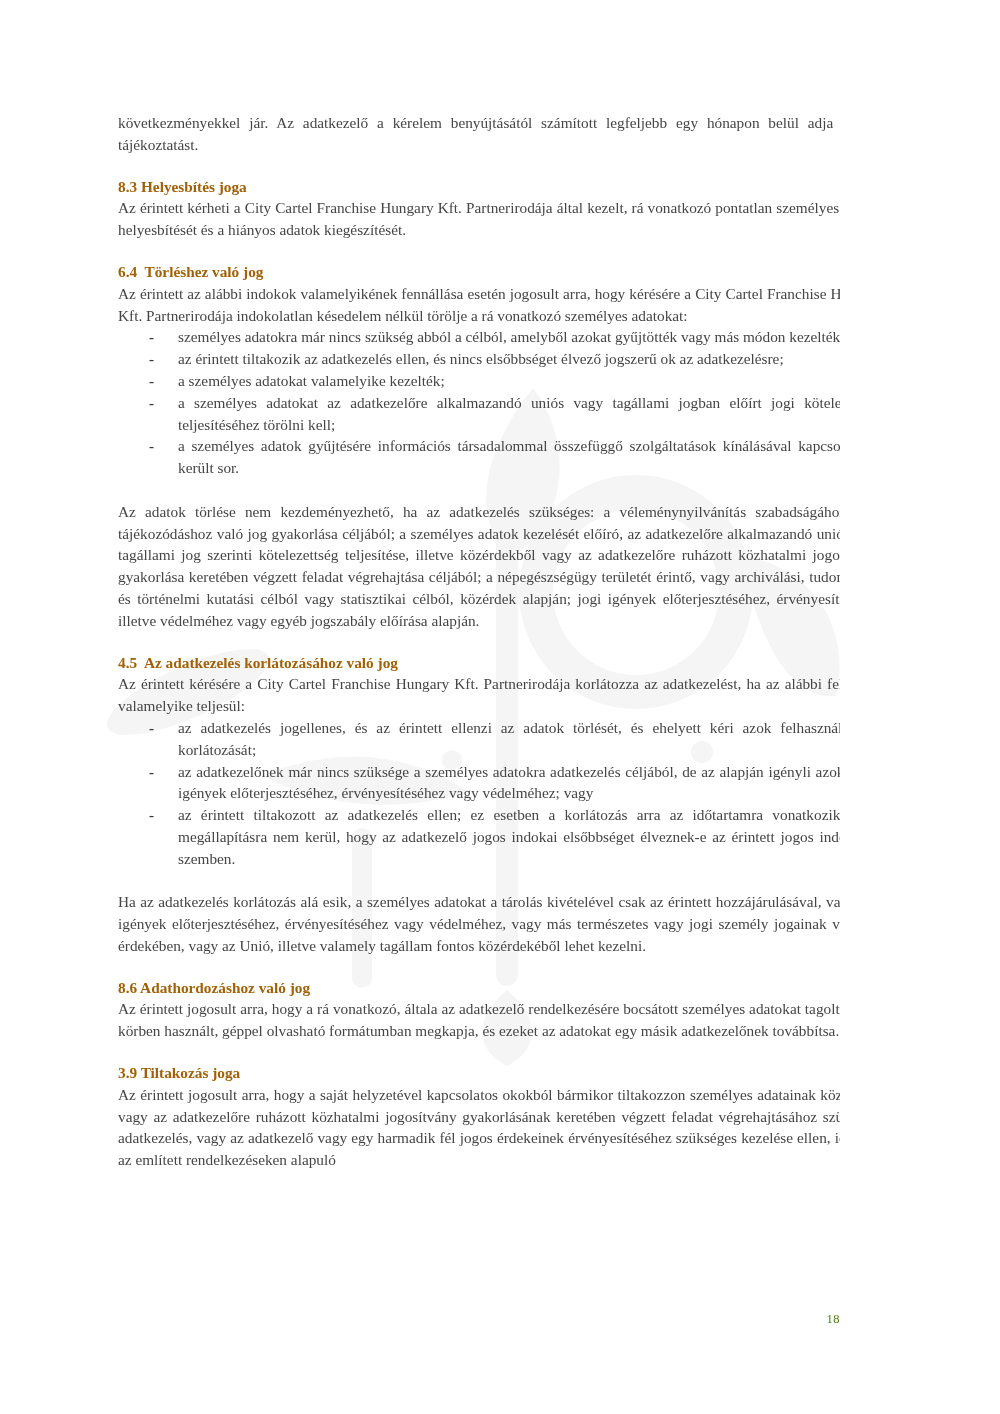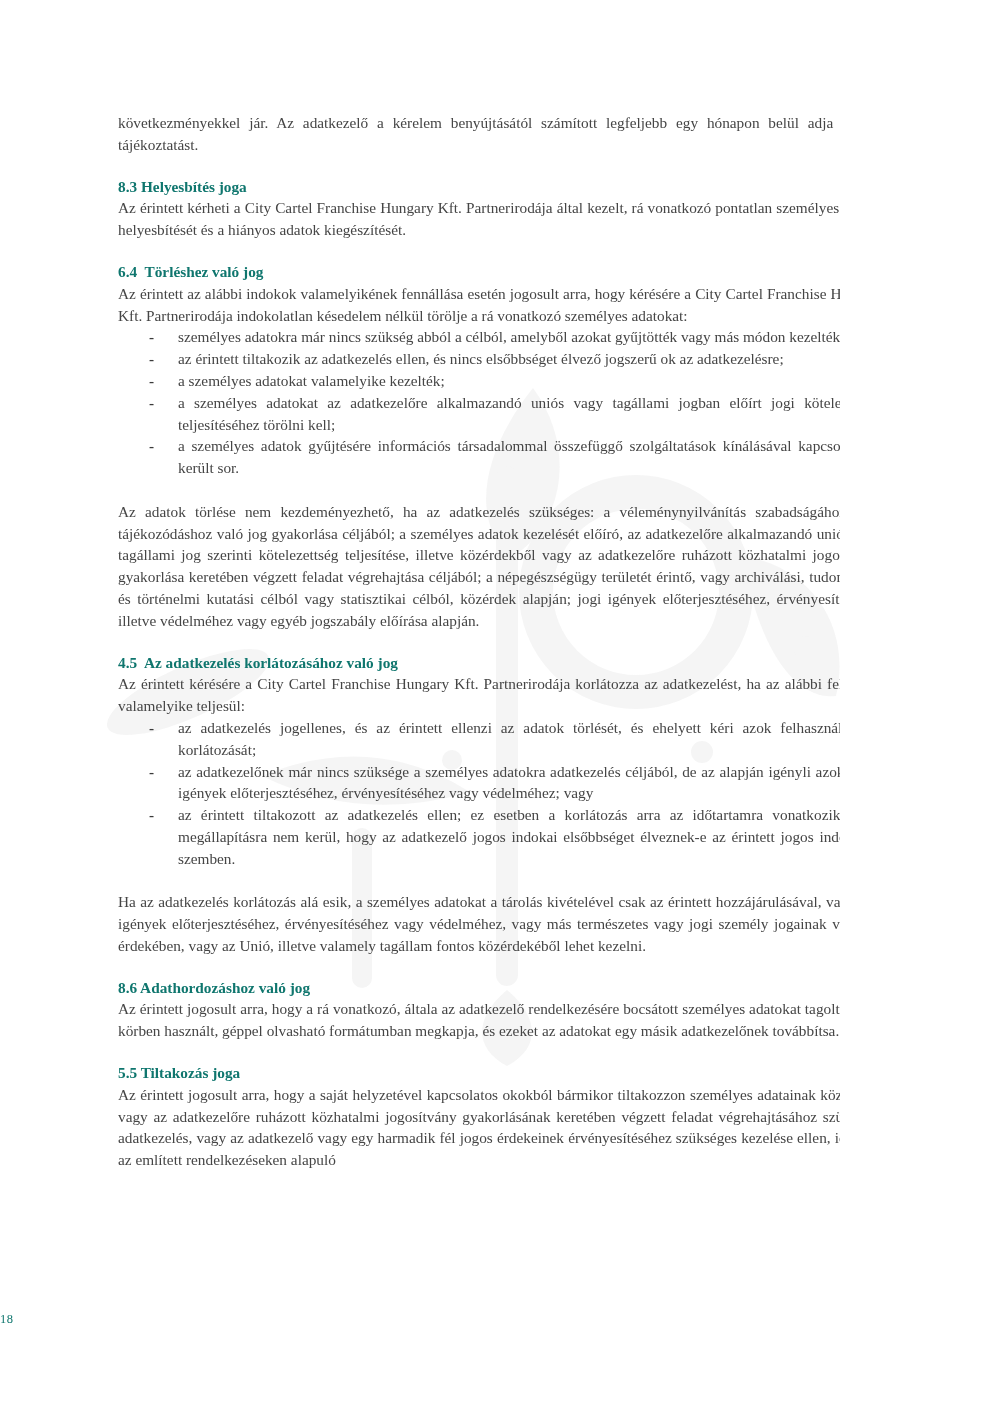--- a/index.html
+++ b/index.html
@@ -29,21 +29,21 @@
     width: 766px;
     z-index: 1;
     color: #454545;
     font-size: 15.3px;
     line-height: 21.8px;
     text-align: justify;
   }
 
   .heading {
     font-weight: bold;
-    color: #0f766e;
+    color: #a16207;
     margin: 20px 0 0 0;
     white-space: pre-wrap;
   }
 
   .para { margin: 0; }
 
   .dash-list {
     list-style: none;
     margin: 0;
     padding: 0;
@@ -60,25 +60,25 @@
     font-weight: bold;
     color: #3a3a3a;
   }
   .dash-list + .para { margin-top: 21.8px; }
 
   .footer {
     position: absolute;
     left: 0;
     width: 100%;
     top: 1312px;
-    text-align: left;
+    text-align: right;
     z-index: 1;
     font-size: 12.5px;
     letter-spacing: 0.5px;
-    color: #0f766e;
+    color: #4d7c0f;
   }
 </style>
 </head>
 <body>
 
 <div class="page">
 
   <svg class="watermark" width="1000" height="1414" viewBox="0 0 1000 1414" opacity="0.55">
     <g fill="#ededed" stroke="none">
 
@@ -123,21 +123,21 @@
         <div class="heading">4.5  Az adatkezelés korlátozásához való jog</div>
         <p class="para">Az érintett kérésére a City Cartel Franchise Hungary Kft. Partnerirodája korlátozza az adatkezelést, ha az alábbi feltételek valamelyike teljesül:</p>
         <ul class="dash-list">
           <li class="dash-item">az adatkezelés jogellenes, és az érintett ellenzi az adatok törlését, és ehelyett kéri azok felhasználásának korlátozását;</li>
           <li class="dash-item">az adatkezelőnek már nincs szüksége a személyes adatokra adatkezelés céljából, de az alapján igényli azokat jogi igények előterjesztéséhez, érvényesítéséhez vagy védelméhez; vagy</li>
           <li class="dash-item">az érintett tiltakozott az adatkezelés ellen; ez esetben a korlátozás arra az időtartamra vonatkozik, amíg megállapításra nem kerül, hogy az adatkezelő jogos indokai elsőbbséget élveznek-e az érintett jogos indokaival szemben.</li>
         </ul>
         <p class="para">Ha az adatkezelés korlátozás alá esik, a személyes adatokat a tárolás kivételével csak az érintett hozzájárulásával, vagy jogi igények előterjesztéséhez, érvényesítéséhez vagy védelméhez, vagy más természetes vagy jogi személy jogainak védelme érdekében, vagy az Unió, illetve valamely tagállam fontos közérdekéből lehet kezelni.</p>
         <div class="heading">8.6 Adathordozáshoz való jog</div>
         <p class="para">Az érintett jogosult arra, hogy a rá vonatkozó, általa az adatkezelő rendelkezésére bocsátott személyes adatokat tagolt, széles körben használt, géppel olvasható formátumban megkapja, és ezeket az adatokat egy másik adatkezelőnek továbbítsa.</p>
-        <div class="heading">5.5 Tiltakozás joga</div>
+        <div class="heading">3.9 Tiltakozás joga</div>
         <p class="para">Az érintett jogosult arra, hogy a saját helyzetével kapcsolatos okokból bármikor tiltakozzon személyes adatainak közérdekű vagy az adatkezelőre ruházott közhatalmi jogosítvány gyakorlásának keretében végzett feladat végrehajtásához szükséges adatkezelés, vagy az adatkezelő vagy egy harmadik fél jogos érdekeinek érvényesítéséhez szükséges kezelése ellen, ideértve az említett rendelkezéseken alapuló</p>
       </div>
   </div>
 
   <div class="footer">
     <span>18</span>
   </div>
 
 </div>
 

